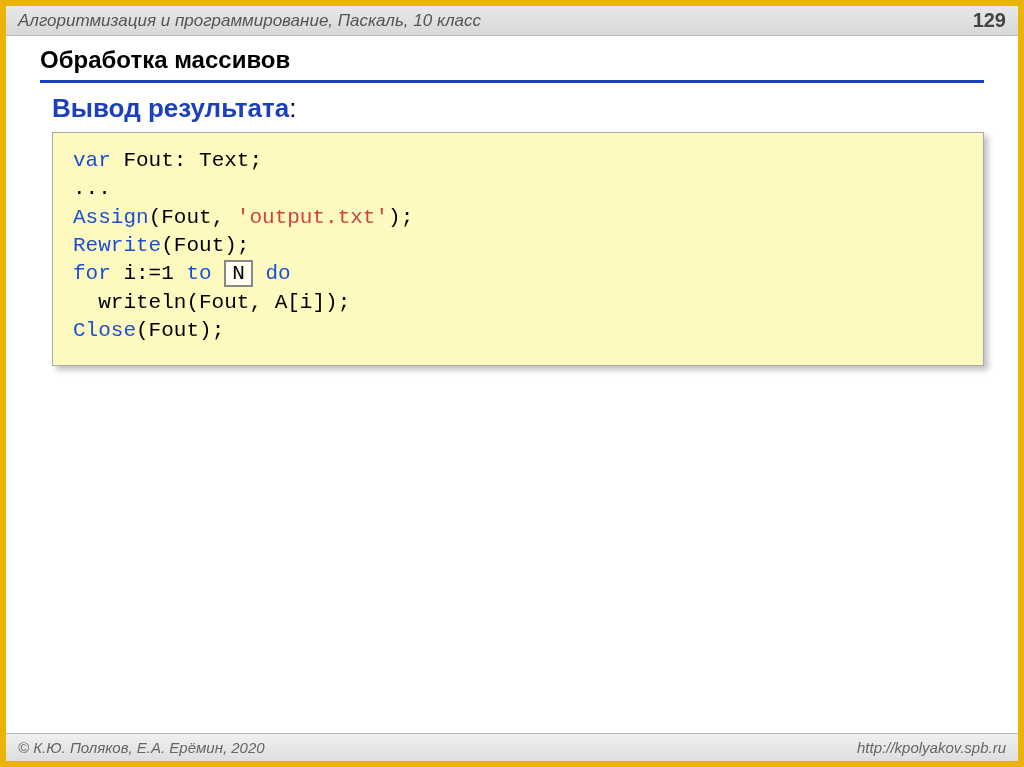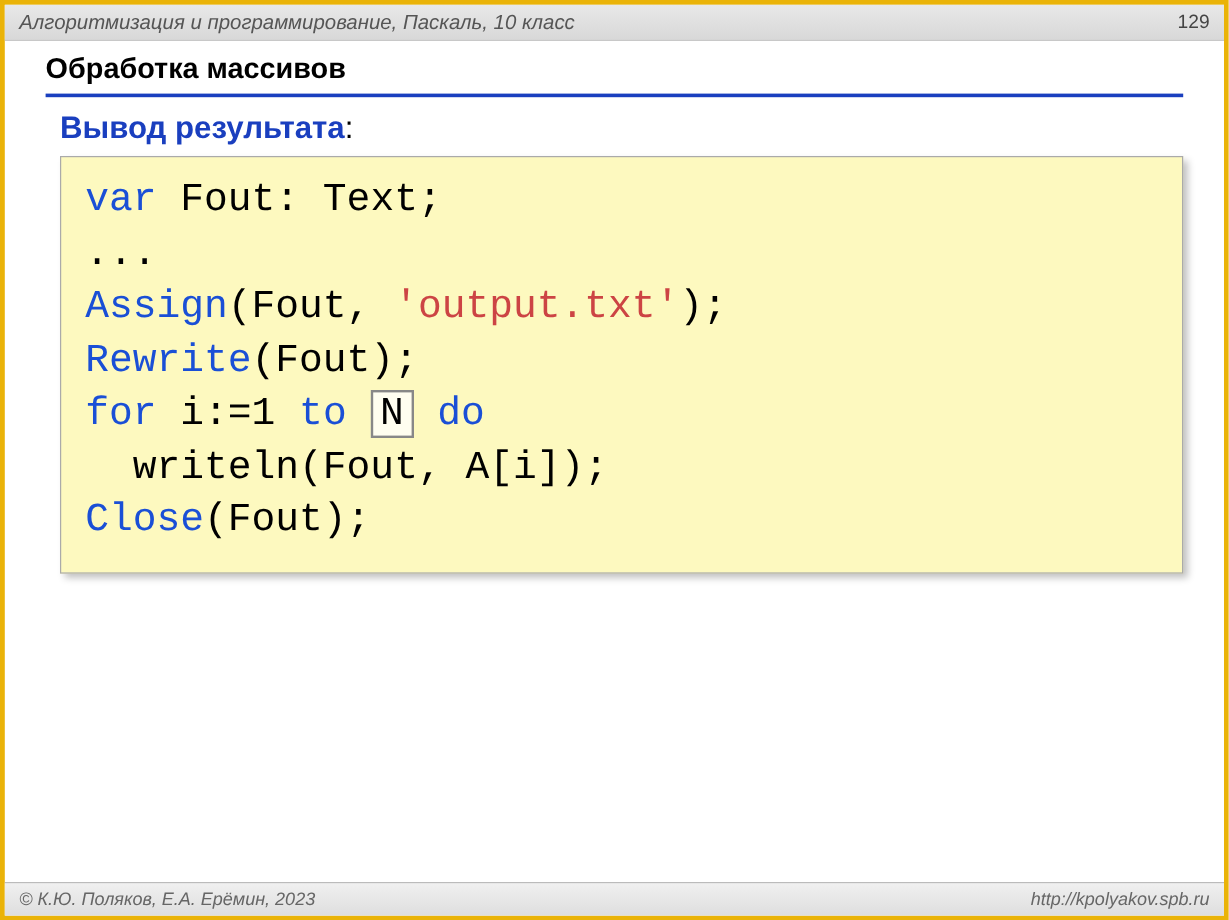--- a/index.html
+++ b/index.html
@@ -7,40 +7,40 @@
     background: #ffffff;
     width: 1024px;
     height: 767px;
     font-family: Arial, Helvetica, sans-serif;
     position: relative;
     overflow: hidden;
   }
   .slide {
     width: 1024px;
     height: 767px;
-    border: 4px solid #eab308;
+    border: 6px solid #eab308;
     position: relative;
     background: #fff;
   }
   .header-bar {
     height: 30px;
     background: linear-gradient(#e8e8e8, #d8d8d8);
     border-bottom: 1px solid #bbb;
     display: flex;
     align-items: center;
     justify-content: space-between;
     padding: 0 12px;
     font-style: italic;
     color: #555;
     font-size: 17px;
   }
   .page-number {
-    font-weight: normal;
+    font-weight: bold;
     font-style: normal;
-    font-size: 16px;
+    font-size: 20px;
     color: #444;
   }
   .title-block {
     padding: 10px 34px 4px 34px;
   }
   .main-title {
     font-size: 24px;
     font-weight: bold;
     color: #000;
   }
@@ -56,21 +56,21 @@
     color: #1a3fbf;
   }
   .subtitle .colon { color: #000; font-weight: normal; }
   .code-box {
     margin: 8px 34px 0 46px;
     background: #fdf9bf;
     border: 1px solid #aaa;
     box-shadow: 4px 4px 6px rgba(0,0,0,0.25);
     padding: 14px 20px 20px 20px;
     font-family: "Courier New", Courier, monospace;
-    font-size: 33px;
+    font-size: 21px;
     line-height: 1.35;
     color: #000;
     white-space: pre;
   }
   .kw { color: #1a4fd6; }
   .str { color: #c44; }
   .boxed {
     display: inline-block;
     border: 2px solid #888;
     background: #fffef0;
@@ -115,17 +115,17 @@
 
   <div class="code-box"><span class="kw">var</span><span> Fout: Text;</span>
 <span>...</span>
 <span class="kw">Assign</span><span>(Fout, </span><span class="str">'output.txt'</span><span>);</span>
 <span class="kw">Rewrite</span><span>(Fout);</span>
 <span class="kw">for</span><span> i:=</span><span>1</span><span> </span><span class="kw">to</span><span> </span><span class="boxed">N</span><span> </span><span class="kw">do</span>
 <span>  writeln(Fout, A[i]);</span>
 <span class="kw">Close</span><span>(Fout);</span></div>
 
   <div class="footer-bar">
-    <span>© К.Ю. Поляков, Е.А. Ерёмин, 2023</span>
+    <span>© К.Ю. Поляков, Е.А. Ерёмин, 2020</span>
     <span>http://kpolyakov.spb.ru</span>
   </div>
 
 </div>
 
 </body></html>

